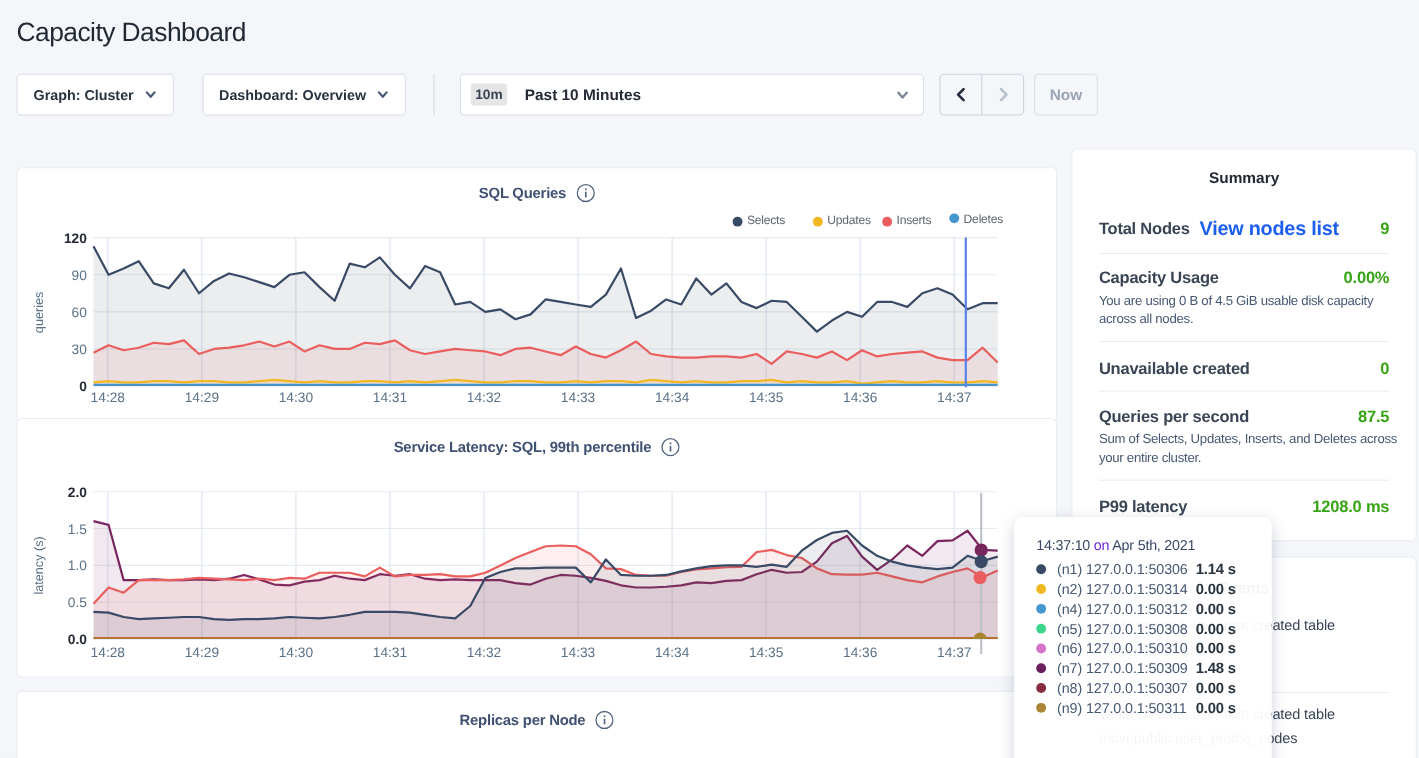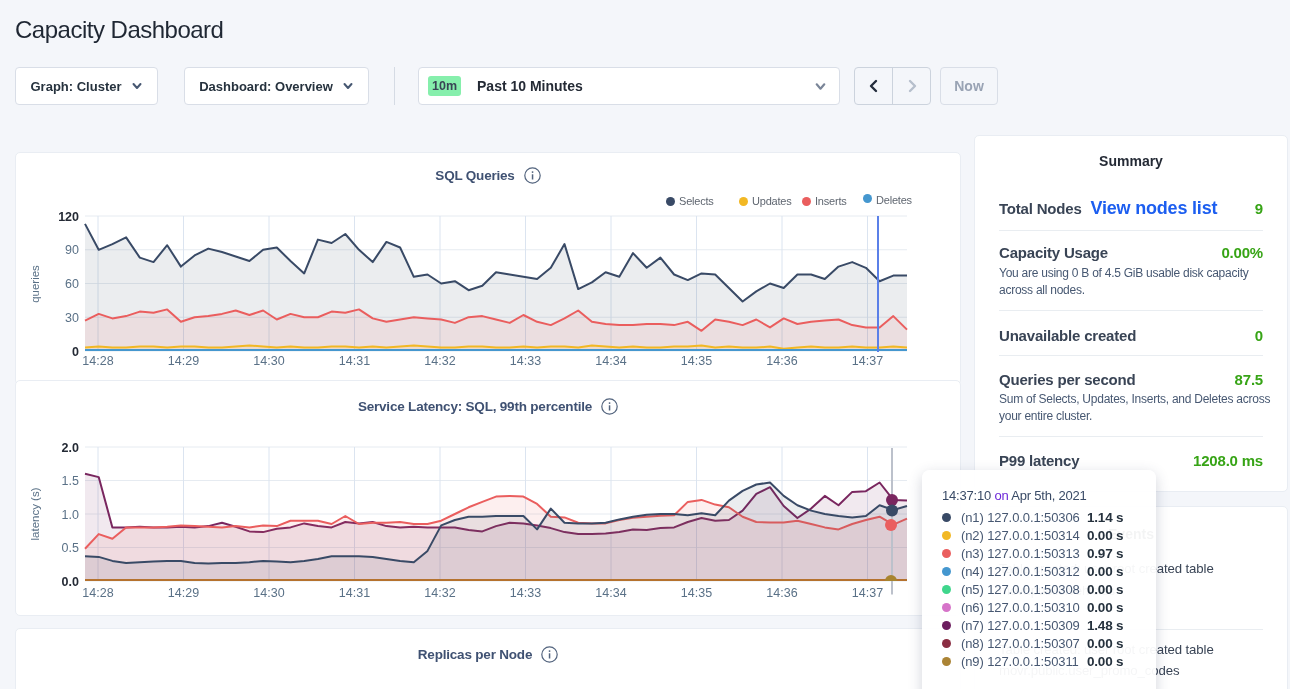--- a/index.html
+++ b/index.html
@@ -27,21 +27,21 @@
 
 <div class="btn" style="left:15px;width:143px">Graph: Cluster <svg width="12" height="12" viewBox="0 0 12 12" style="flex:0 0 auto">
       <polyline points="2.5,4 6,8 9.5,4" fill="none" stroke="#475872" stroke-width="2" stroke-linecap="round" stroke-linejoin="round"></polyline>
     </svg></div>
 <div class="btn" style="left:184px;width:185px">Dashboard: Overview <svg width="12" height="12" viewBox="0 0 12 12" style="flex:0 0 auto">
       <polyline points="2.5,4 6,8 9.5,4" fill="none" stroke="#475872" stroke-width="2" stroke-linecap="round" stroke-linejoin="round"></polyline>
     </svg></div>
 <div class="abs" style="left:394px;top:67px;width:1px;height:38px;background:#d5dbe4"></div>
 
 <div class="btn" style="left:418px;width:422px;justify-content:flex-start;padding-left:9px">
-  <span style="background:#86efac;border-radius:3px;font-size:12.5px;font-weight:bold;color:#394455;padding:3px 4px;">10m</span>
+  <span style="background:#e5e5e5;border-radius:3px;font-size:12.5px;font-weight:bold;color:#394455;padding:3px 4px;">10m</span>
   <span style="margin-left:7px;font-size:14px;color:#242a35">Past 10 Minutes</span>
   <span style="margin-left:auto;margin-right:12px;display:flex">
       <svg width="13" height="13" viewBox="0 0 12 12" style="flex:0 0 auto">
         <polyline points="2.5,4 6,8 9.5,4" fill="none" stroke="#7a8598" stroke-width="2" stroke-linecap="round" stroke-linejoin="round"></polyline>
       </svg>
     </span>
 </div>
 
 <div class="abs" style="left:854px;top:67px;width:77px;height:38px;border:1px solid #ccd3dd;border-radius:4px;display:flex">
   <div style="flex:1;display:flex;align-items:center;justify-content:center;border-right:1px solid #ccd3dd">
@@ -237,25 +237,20 @@
         <span class="tdot" style="background:#394a66"></span>
         <span class="tlabel">(n1) 127.0.0.1:50306</span>
         <span class="tval">1.14 s</span>
       </div>
       <div class="trow">
         <span class="tdot" style="background:#f2b824"></span>
         <span class="tlabel">(n2) 127.0.0.1:50314</span>
         <span class="tval">0.00 s</span>
       </div>
       <div class="trow">
-        <span class="tdot" style="background:#ea5e5e"></span>
-        <span class="tlabel">(n3) 127.0.0.1:50313</span>
-        <span class="tval">0.97 s</span>
-      </div>
-      <div class="trow">
         <span class="tdot" style="background:#4597cf"></span>
         <span class="tlabel">(n4) 127.0.0.1:50312</span>
         <span class="tval">0.00 s</span>
       </div>
       <div class="trow">
         <span class="tdot" style="background:#3fd68c"></span>
         <span class="tlabel">(n5) 127.0.0.1:50308</span>
         <span class="tval">0.00 s</span>
       </div>
       <div class="trow">

